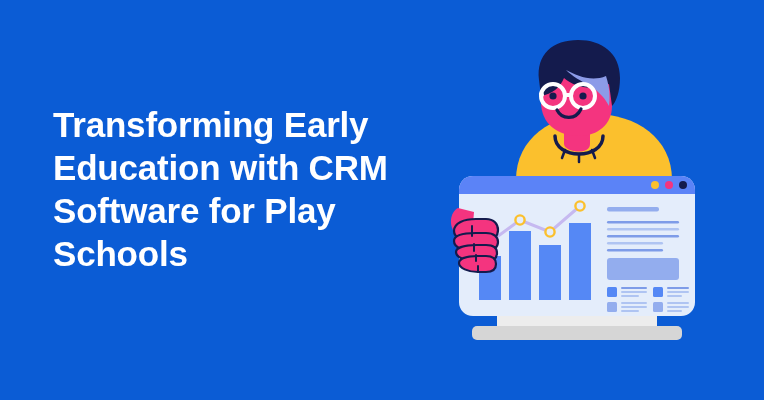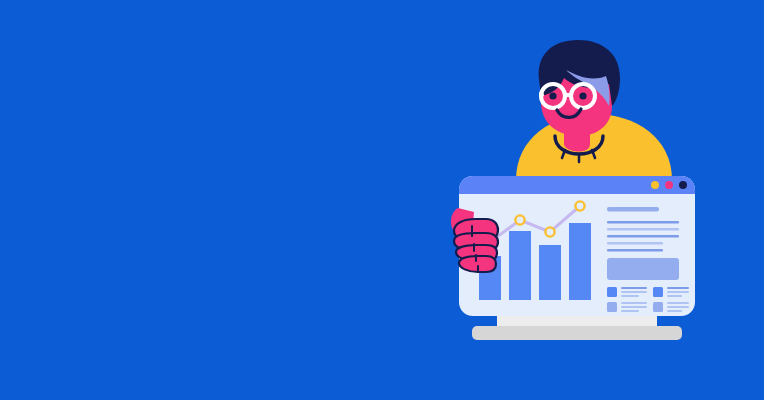--- a/index.html
+++ b/index.html
@@ -48,20 +48,24 @@
     display: block;
     width: 324px;
     height: 330px;
   }
 </style>
 </head>
 <body>
 
 <div class="banner">
 
+  <div class="headline">Transforming Early
+Education with CRM
+Software for Play
+Schools</div>
 
   <div class="illustration">
     <svg viewBox="0 0 324 330" xmlns="http://www.w3.org/2000/svg">
 
       <g>
 
         <path d="M76 140 C76 98 112 74 154 74 C196 74 232 98 232 140 L232 150 L76 150 Z" fill="#FBC02D"></path>
 
         <path d="M124 78 L124 104 C124 112 150 116 150 104 L150 78 Z" fill="#F4347F"></path>
 

